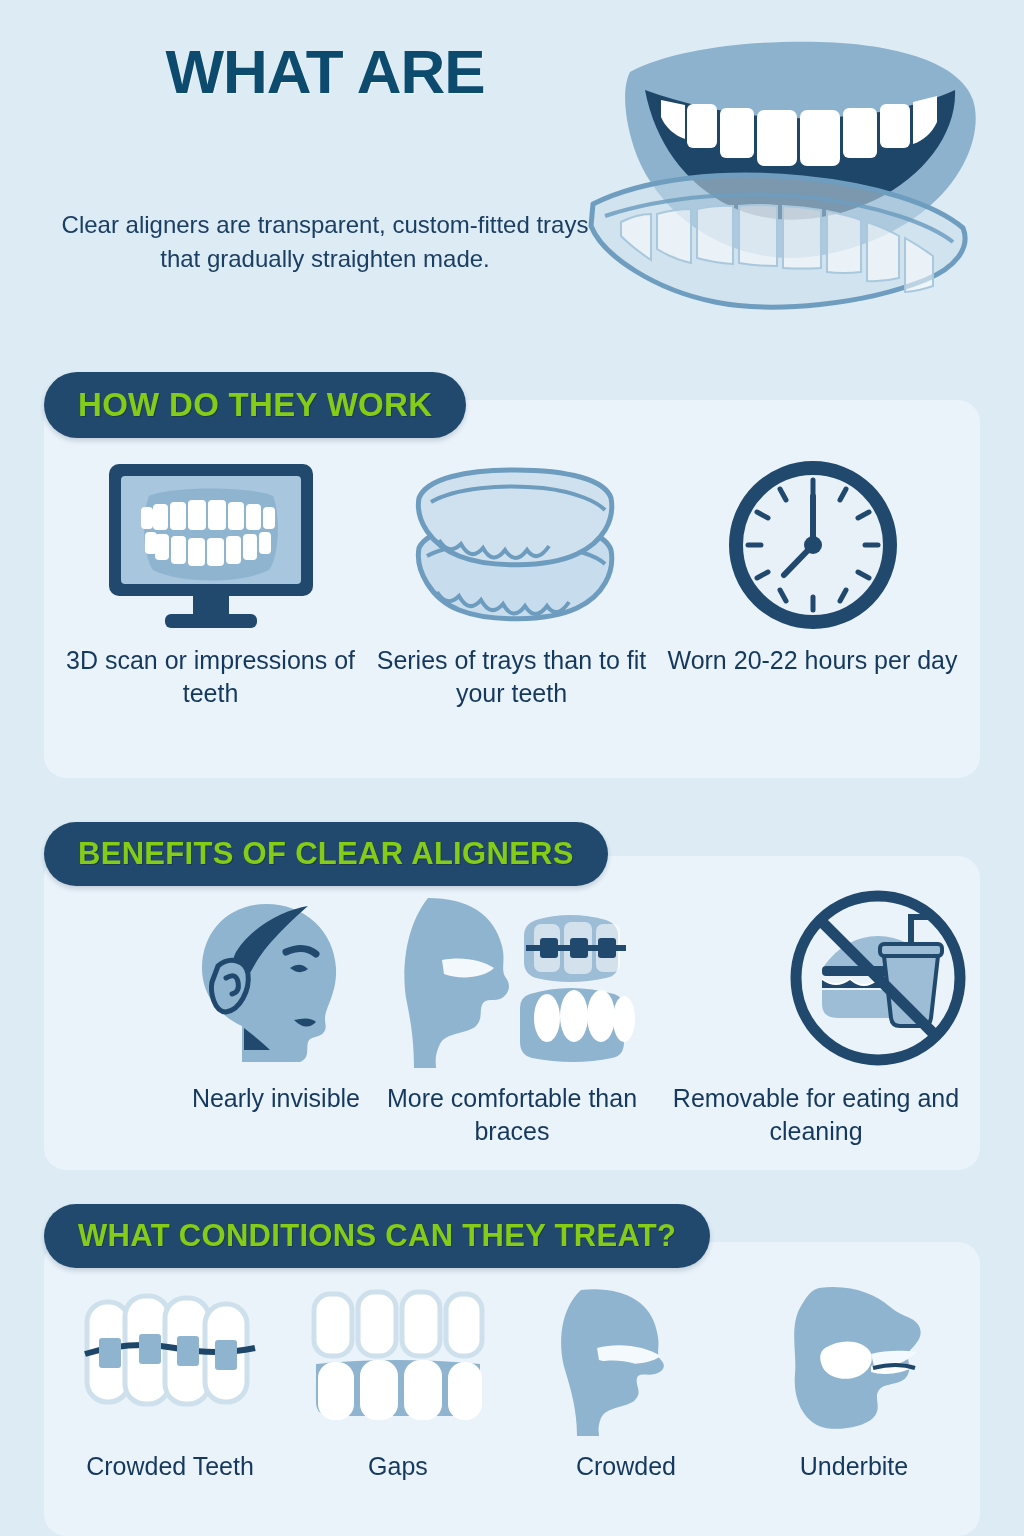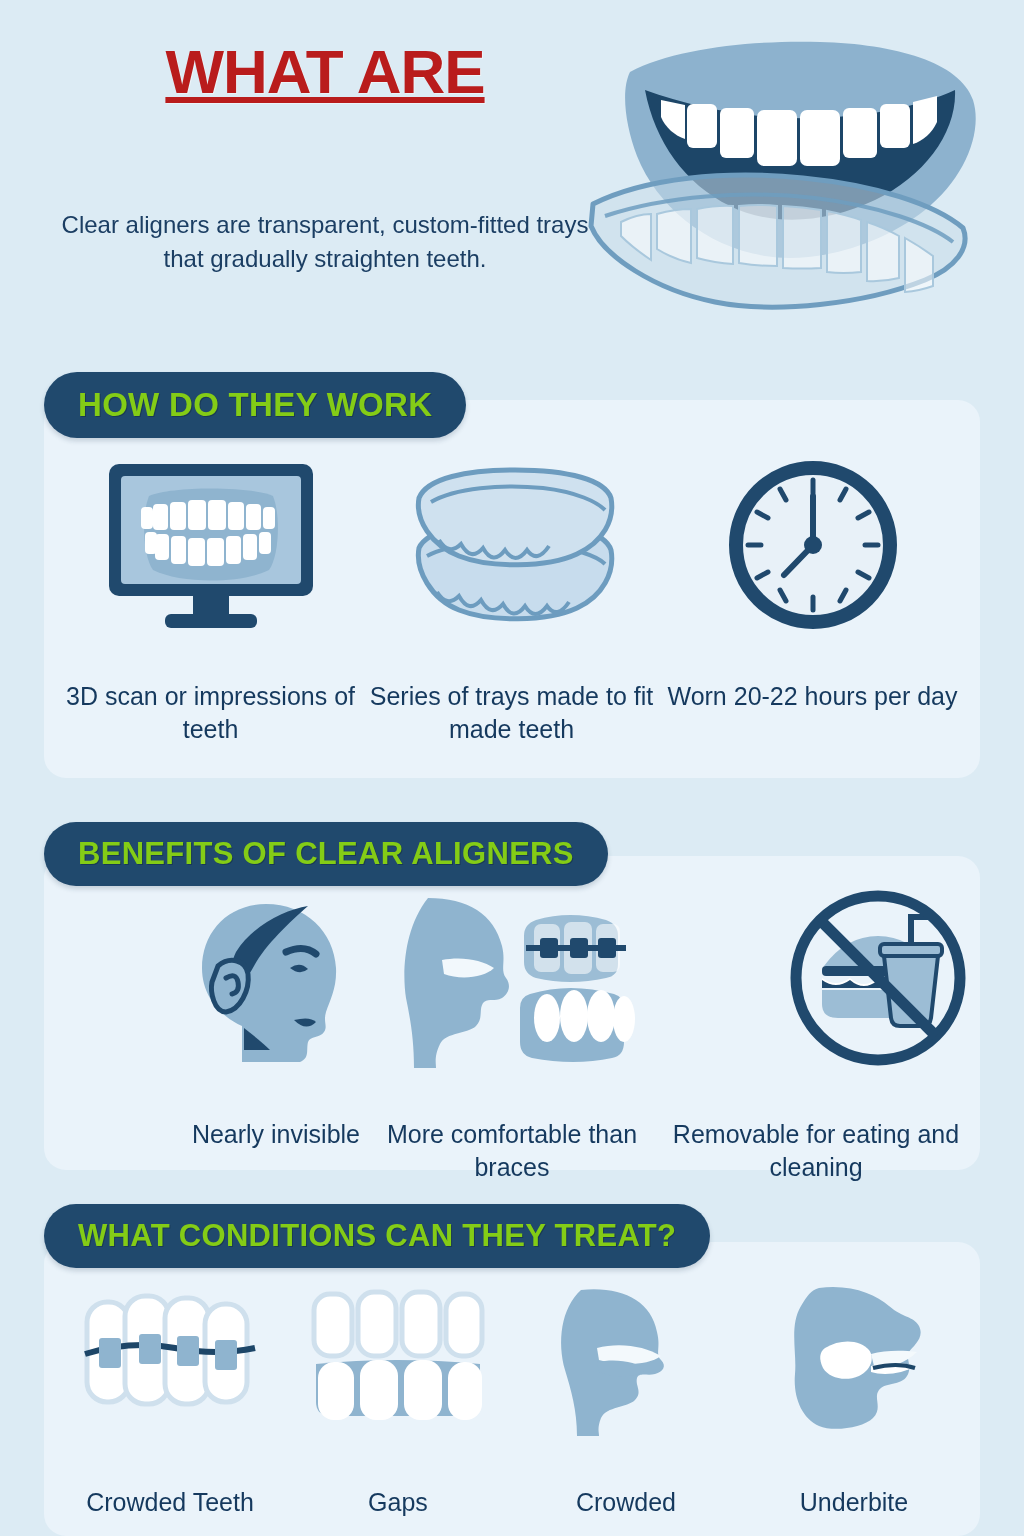--- a/index.html
+++ b/index.html
@@ -9,25 +9,24 @@
     font-family:"Liberation Sans", sans-serif;
     color:#14395e;
     position:relative;
     overflow:hidden;
   }
   
   .header { position:absolute; left:0; top:0; width:1024px; height:360px; }
   .title-block { position:absolute; left:60px; top:40px; width:530px; text-align:center; }
   .title-l1, .title-l2 {
     font-weight:bold;
-    color:#b91c1c;
+    color:#0c4a6e;
     letter-spacing:-1px;
     line-height:1.02;
     text-shadow:1px 1px 0 #ffffff70;
-    text-decoration:underline;
   }
   .title-l1 { font-size:62px; }
   .title-l2 { font-size:57px; margin-top:4px; }
   .subtitle {
     position:absolute; left:60px; top:208px; width:530px;
     text-align:center;
     font-size:24px; line-height:1.42; color:#1b3e63;
   }
   .hero { position:absolute; left:575px; top:28px; width:440px; height:330px; }
 
@@ -45,21 +44,21 @@
     color:#84cc16;
     font-weight:bold;
     display:flex;
     align-items:center;
     padding:0 34px;
     letter-spacing:0.3px;
     box-shadow:0 3px 5px rgba(20,50,80,.18);
     text-shadow:1px 1px 0 rgba(0,0,0,.22);
   }
   .cols { position:absolute; display:flex; }
-  .col { display:flex; flex-direction:column; align-items:center;gap:36px; }
+  .col { display:flex; flex-direction:column; align-items:center; }
   .col .art { display:flex; align-items:flex-end; justify-content:center; }
   .cap {
     text-align:center;
     font-size:25px;
     line-height:1.32;
     color:#15395e;
     margin-top:14px;
   }
 
   
@@ -89,21 +88,21 @@
 </style>
 </head>
 <body>
 
 <div class="header">
 
   <div class="title-block">
     <div class="title-l1">WHAT ARE</div>
   </div>
 
-  <div class="subtitle">Clear aligners are transparent, custom-fitted trays that gradually straighten teeth.</div>
+  <div class="subtitle">Clear aligners are transparent, custom-fitted trays that gradually straighten made.</div>
 
   <div class="hero">
     <svg viewBox="0 0 440 330" width="440" height="330">
 
       <path d="M55 44 C100 20 180 12 245 14 C320 16 385 34 398 72
                C408 104 390 150 350 182 C305 218 240 236 190 228
                C130 218 82 178 62 128 C50 96 46 62 55 44 Z" fill="#8db2ce"></path>
 
       <path d="M70 62 C120 80 180 92 240 90 C300 88 345 78 380 62
                C382 104 350 148 300 172 C250 196 195 198 155 178
@@ -197,21 +196,21 @@
 
           <g>
             <path d="M22 38 C30 18 70 10 118 10 C172 10 208 20 214 38
                      C218 60 206 82 180 94 C150 108 92 108 62 96
                      C34 85 18 60 22 38 Z" fill="#cfe1ef" stroke="#6d9cbf" stroke-width="5" stroke-linejoin="round"></path>
             <path d="M34 42 C58 28 104 24 146 28 C180 32 200 42 208 50" fill="none" stroke="#6d9cbf" stroke-width="4"></path>
             <path d="M42 80 q10 16 22 4 q10 18 22 4 q10 18 22 2 q10 16 22 0 q10 14 22 -4" fill="none" stroke="#6d9cbf" stroke-width="4"></path>
           </g>
         </svg>
       </div>
-      <div class="cap">Series of trays made to fit made teeth</div>
+      <div class="cap">Series of trays than to fit your teeth</div>
     </div>
 
     <div class="col">
       <div class="art">
         <svg viewBox="0 0 170 170" width="170" height="170">
           <circle cx="85" cy="85" r="77" fill="#e8f1f8" stroke="#20496d" stroke-width="14"></circle>
           <g stroke="#20496d" stroke-width="5" stroke-linecap="round">
             <line x1="85" y1="20" x2="85" y2="33"></line>
             <line x1="85" y1="137" x2="85" y2="150"></line>
             <line x1="20" y1="85" x2="33" y2="85"></line>

